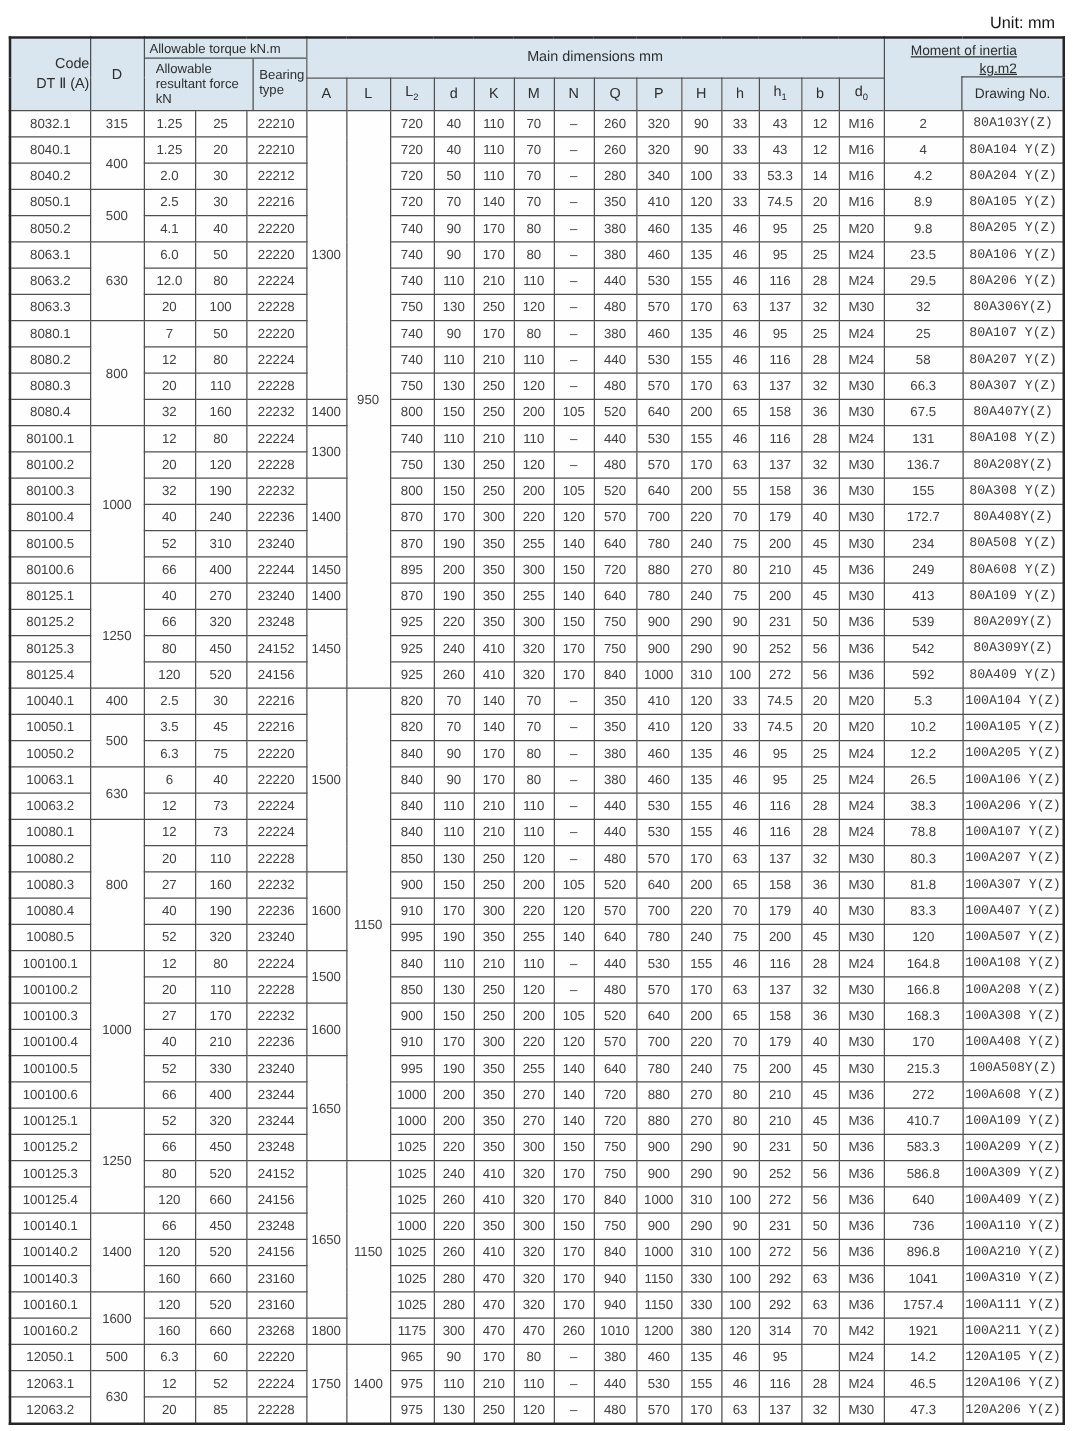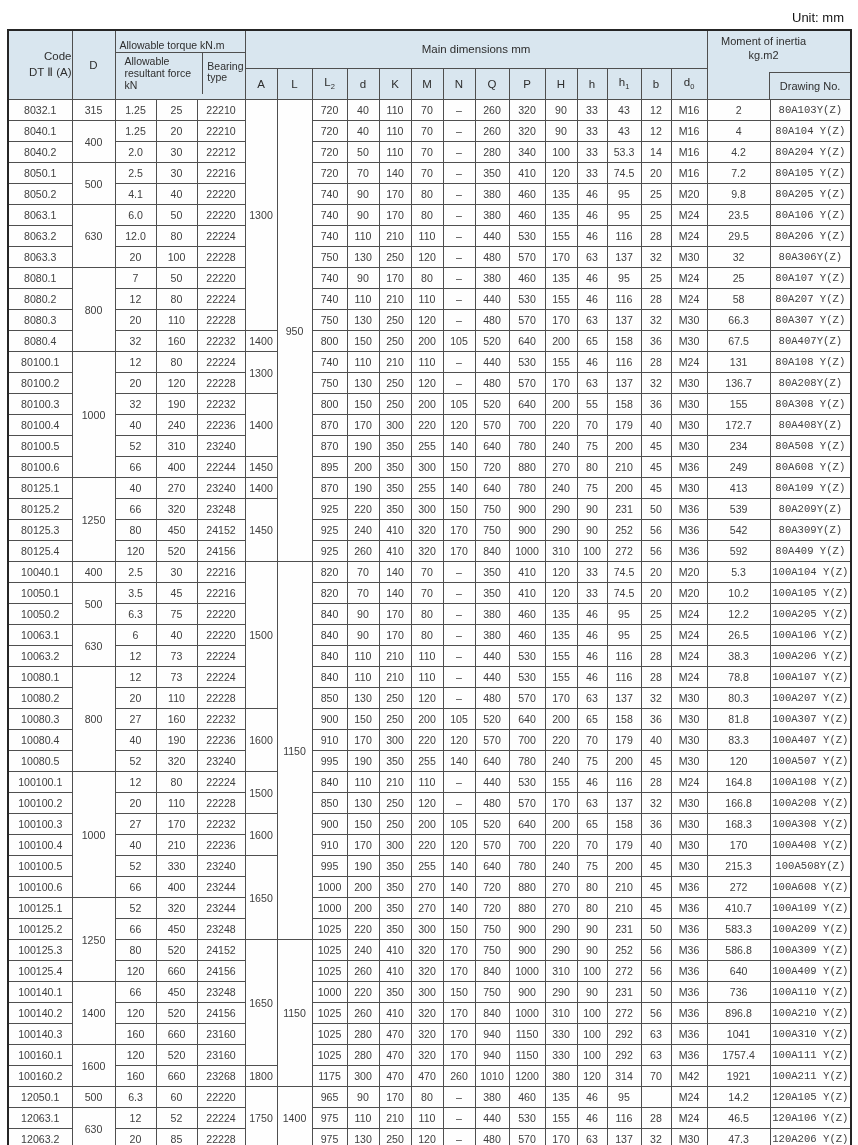--- a/index.html
+++ b/index.html
@@ -28,21 +28,21 @@
   th.th-main{height:30px;text-align:center;font-size:11.5px;margin-top:20px;}
   th.th-dim{height:25px;text-align:center;font-size:11px;}
   th.th-dim sub{font-size:7.5px;}
   
   .tq{display:flex;flex-direction:column;height:57px;font-size:10.5px;text-align:left;color:#2e2e2e;}
   .tq-top{padding:2px 0 1px 4px;border-bottom:1px solid #4f4f4f;}
   .tq-mid{flex:1;display:flex;}
   .tq-force{width:62%;border-right:1px solid #4f4f4f;padding:2px 1px 0 9px;line-height:1.15;white-space:normal;}
   .tq-brg{flex:1;padding:8px 1px 0 4px;line-height:1.1;white-space:normal;}
   
-  .mi{position:relative;height:68px;font-size:11px;text-align:center;color:#2e2e2e;}
+  .mi{position:relative;height:57px;font-size:11px;text-align:right;color:#2e2e2e;text-decoration:underline;}
   .mi-title{padding:4px 0 0 6px;line-height:1.25;width:100px;white-space:normal;}
   .mi-draw{
     position:absolute;right:0;bottom:0;width:80px;height:26px;
     border-top:1px solid #4f4f4f;border-left:1px solid #4f4f4f;
     display:flex;align-items:center;justify-content:center;
   }
   
   .dim-table tbody td{
     height:20px;padding:0 1px;text-align:center;vertical-align:middle;
     font-size:10.6px;color:#404040;background:#fefefe;
@@ -200,21 +200,21 @@
         <td>140</td>
         <td>70</td>
         <td>–</td>
         <td>350</td>
         <td>410</td>
         <td>120</td>
         <td>33</td>
         <td>74.5</td>
         <td>20</td>
         <td>M16</td>
-        <td>7.2</td>
+        <td>8.9</td>
         <td class="cell-drawing">80A105 Y(Z)</td>
       </tr>
       <tr>
         <td class="cell-code">8050.2</td>
         <td>4.1</td>
         <td>40</td>
         <td>22220</td>
         <td>740</td>
         <td>90</td>
         <td>170</td>

